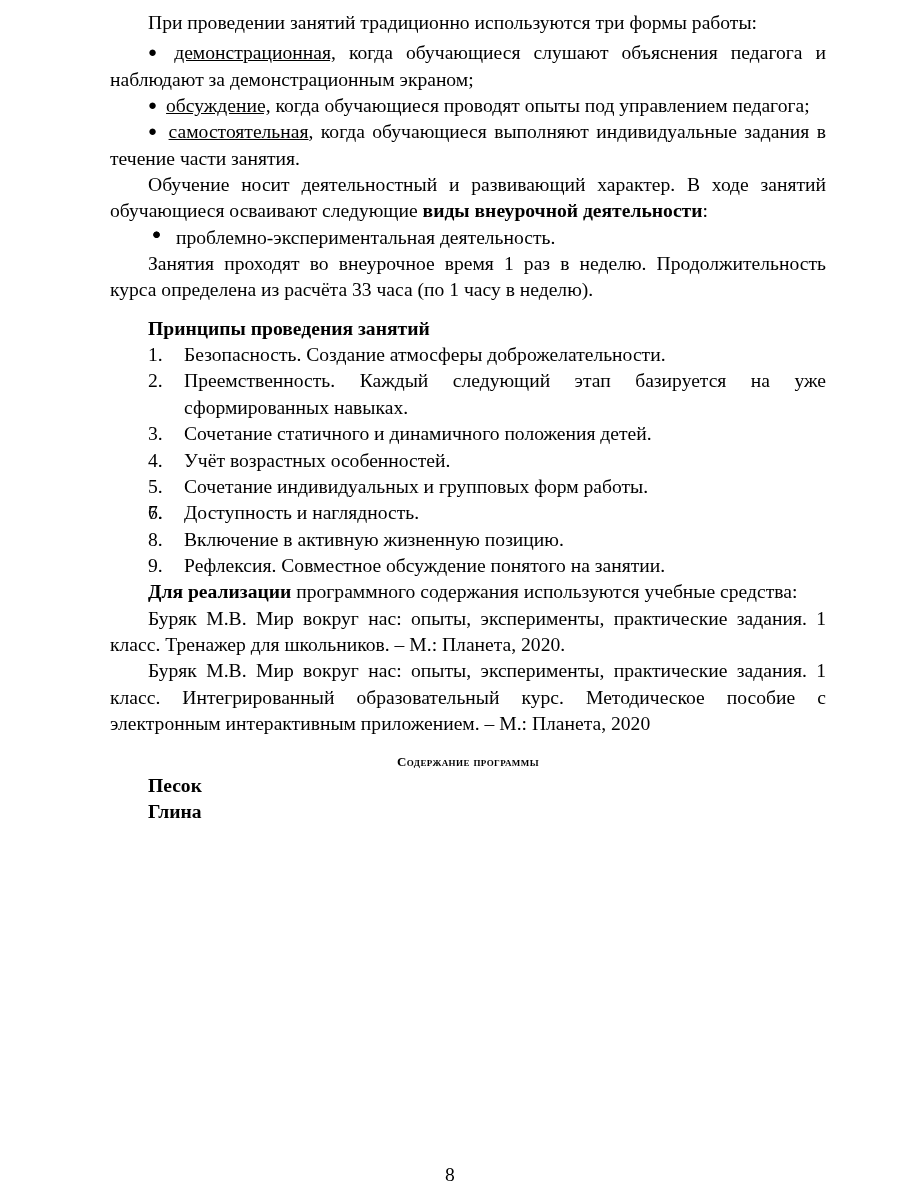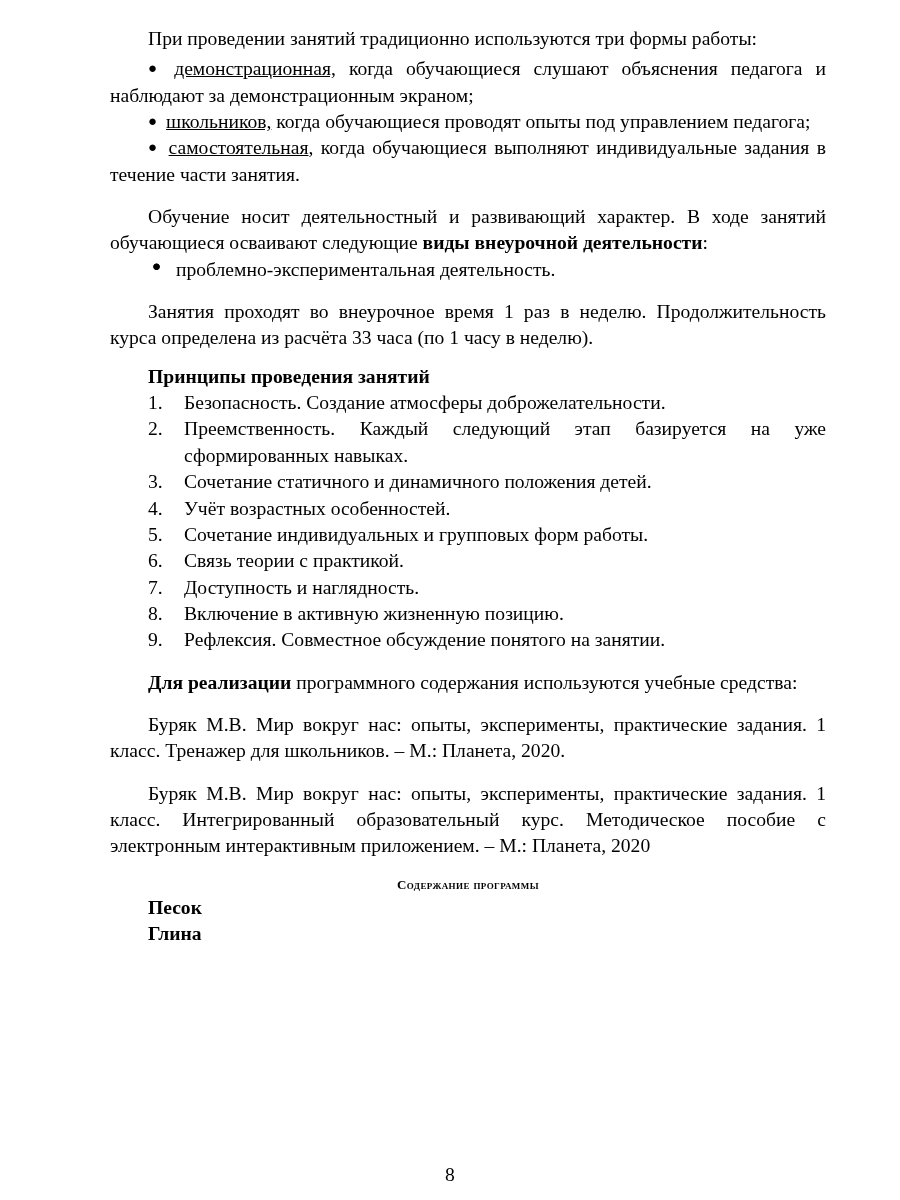--- a/index.html
+++ b/index.html
@@ -26,21 +26,20 @@
     font-size: 19.6px;
     line-height: 1.345;
     text-align: justify;
     text-justify: inter-word;
   }
   p {
     margin: 0;
   }
   .para {
     text-indent: 38px;
-    margin-top: 16px;
   }
   .bullet-item {
     text-indent: 38px;
     text-align: justify;
   }
   .bullet-item .bullet-mark {
     font-size: 15px;
     vertical-align: 2px;
     padding-right: 9px;
   }
@@ -120,21 +119,21 @@
 
     <p class="para">При проведении занятий традиционно используются три формы работы:</p>
 
     <div class="spacer-xs"></div>
 
     <p class="bullet-item">
       <span class="bullet-mark">●</span><span class="u">демонстрационная,</span><span> когда обучающиеся слушают объяснения педагога и наблюдают за демонстрационным экраном;</span>
     </p>
 
     <p class="bullet-item">
-      <span class="bullet-mark">●</span><span class="u">школьников,</span><span> когда обучающиеся проводят опыты под управлением педагога;</span>
+      <span class="bullet-mark">●</span><span class="u">обсуждение,</span><span> когда обучающиеся проводят опыты под управлением педагога;</span>
     </p>
 
     <p class="bullet-item">
       <span class="bullet-mark">●</span><span class="u">самостоятельная</span><span>, когда обучающиеся выполняют индивидуальные задания в течение части занятия.</span>
     </p>
 
     <p class="para">
       <span>Обучение носит деятельностный и развивающий характер. В ходе занятий обучающиеся осваивают следующие </span><span class="b">виды внеурочной деятельности</span><span>:</span>
     </p>
 
@@ -161,21 +160,21 @@
       <li>
         <span class="num">3.</span><span>Сочетание статичного и динамичного положения детей.</span>
       </li>
       <li>
         <span class="num">4.</span><span>Учёт возрастных особенностей.</span>
       </li>
       <li>
         <span class="num">5.</span><span>Сочетание индивидуальных и групповых форм работы.</span>
       </li>
       <li>
-        <span class="num">6.</span><span>Связь теории с практикой.</span>
+        <span class="num">6.</span>
       </li>
       <li>
         <span class="num">7.</span><span>Доступность и наглядность.</span>
       </li>
       <li>
         <span class="num">8.</span><span>Включение в активную жизненную позицию.</span>
       </li>
       <li>
         <span class="num">9.</span><span>Рефлексия. Совместное обсуждение понятого на занятии.</span>
       </li>

